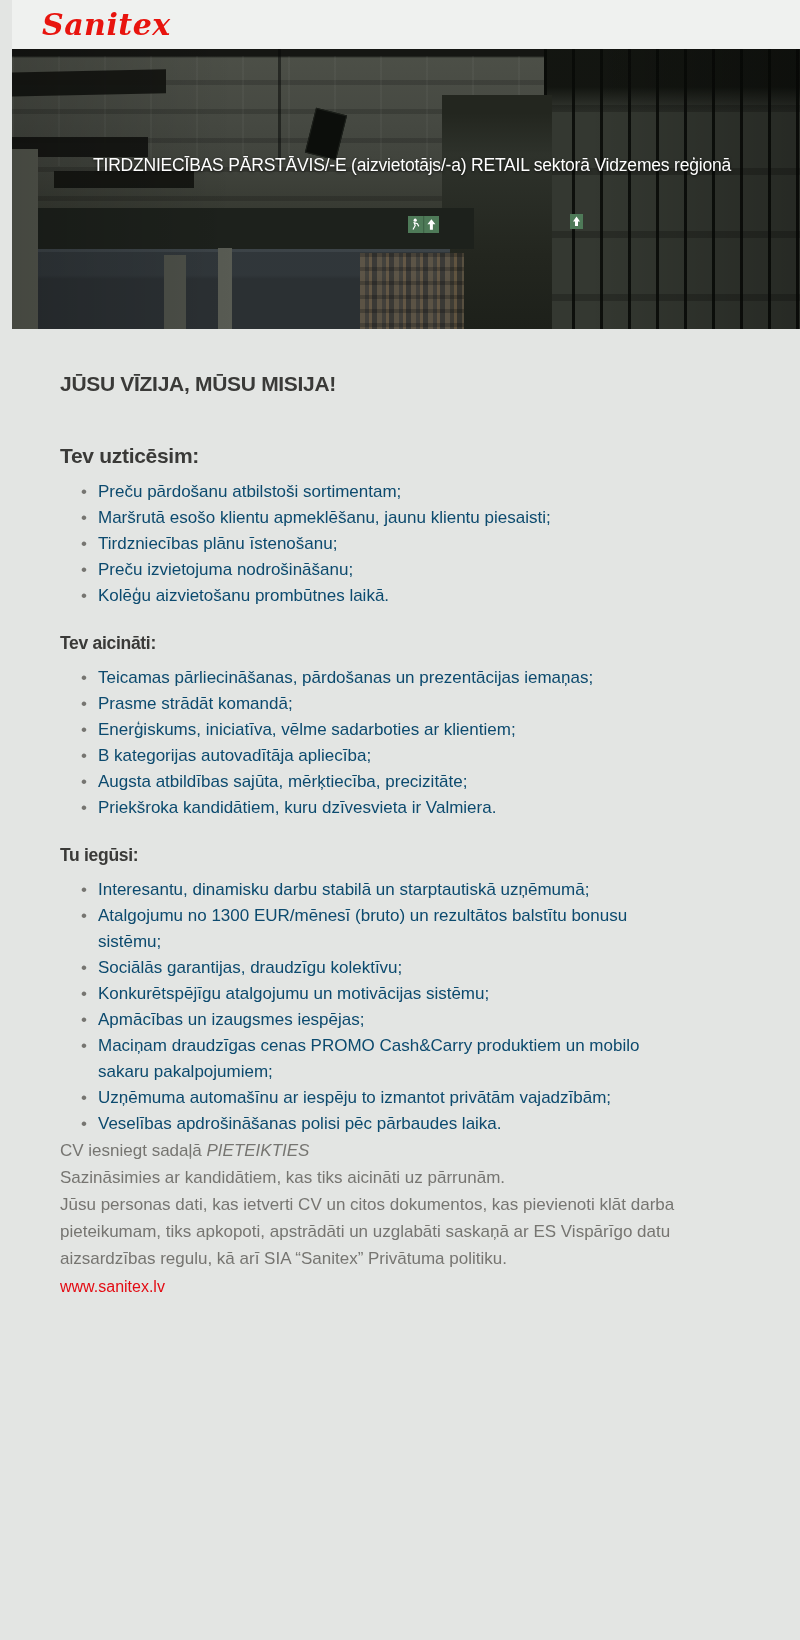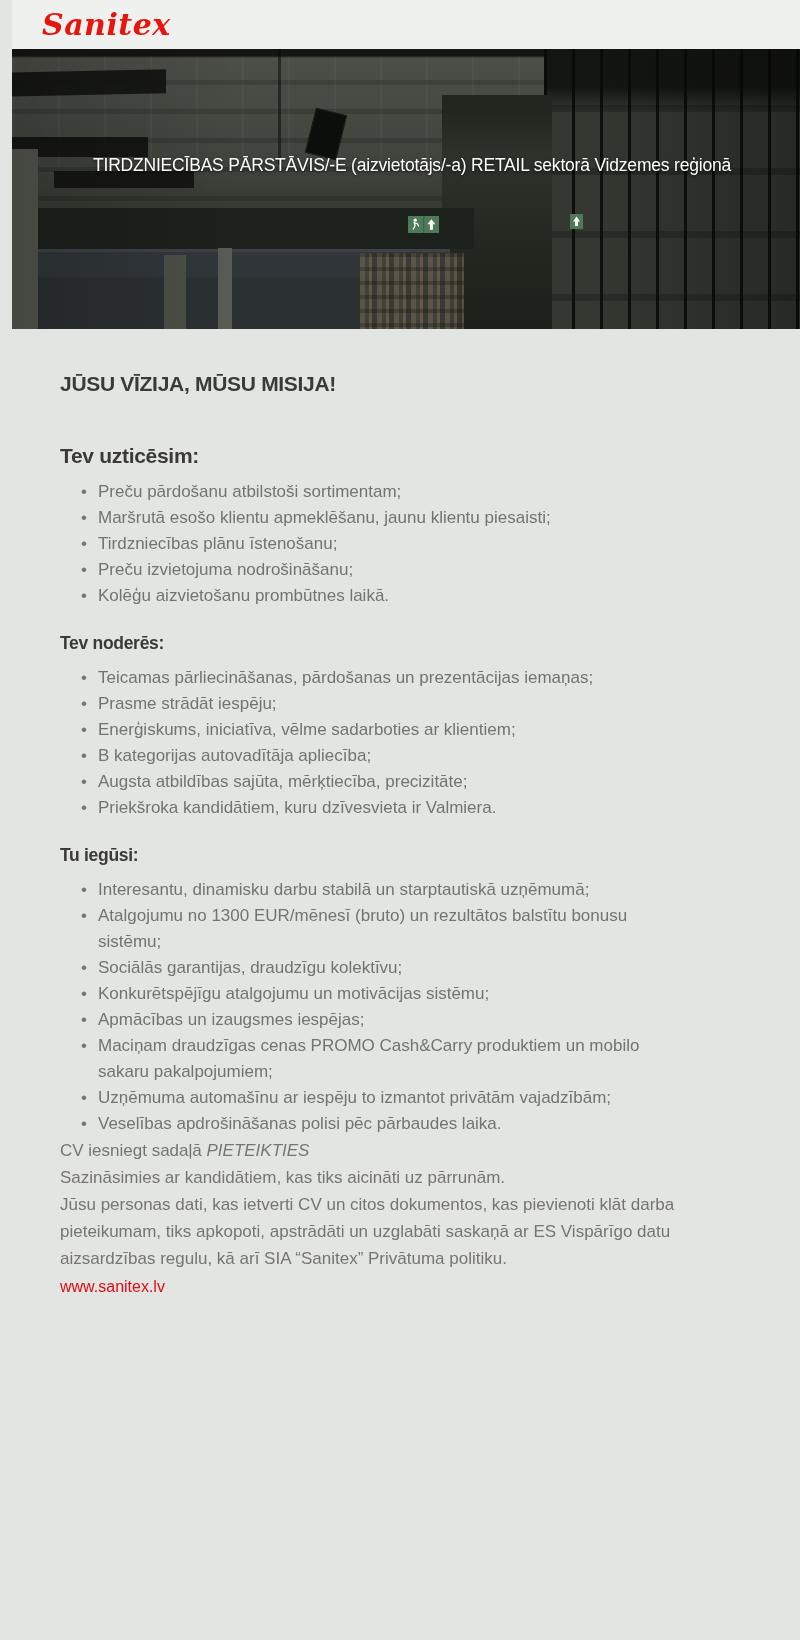--- a/index.html
+++ b/index.html
@@ -103,21 +103,21 @@
   .hline{color:#3a3a38;font-weight:700;letter-spacing:-0.3px;margin:0;}
   .intro1{margin-top:42px;font-size:21px;line-height:26px;}
   .intro2{margin-top:30px;font-size:21px;line-height:30px;max-width:640px;}
   .sec-large{margin-top:46px;font-size:21px;line-height:26px;}
   .sec-small{margin-top:22px;font-size:17.5px;line-height:24px;}
   ul.blist{
     list-style:none;margin:10px 0 0;padding:0 0 0 38px;
   }
   ul.blist li{
     position:relative;
-    font-size:17px;line-height:26px;color:#737373;
+    font-size:17px;line-height:26px;color:#0c4a6e;
     max-width:590px;margin:0;
   }
   ul.blist li::before{
     content:"\2022";
     position:absolute;left:-17px;top:0;
     color:#767571;font-size:17px;
   }
   p.body{font-size:17px;line-height:27px;color:#767571;margin:0;}
   .cvline{margin-top:46px;}
   .cvline em{}
@@ -183,24 +183,24 @@
 
     <h3 class="hline sec-large">Tev uzticēsim:</h3>
     <ul class="blist">
       <li>Preču pārdošanu atbilstoši sortimentam;</li>
       <li>Maršrutā esošo klientu apmeklēšanu, jaunu klientu piesaisti;</li>
       <li>Tirdzniecības plānu īstenošanu;</li>
       <li>Preču izvietojuma nodrošināšanu;</li>
       <li>Kolēģu aizvietošanu prombūtnes laikā.</li>
     </ul>
 
-    <h3 class="hline sec-small">Tev noderēs:</h3>
+    <h3 class="hline sec-small">Tev aicināti:</h3>
     <ul class="blist">
       <li>Teicamas pārliecināšanas, pārdošanas un prezentācijas iemaņas;</li>
-      <li>Prasme strādāt iespēju;</li>
+      <li>Prasme strādāt komandā;</li>
       <li>Enerģiskums, iniciatīva, vēlme sadarboties ar klientiem;</li>
       <li>B kategorijas autovadītāja apliecība;</li>
       <li>Augsta atbildības sajūta, mērķtiecība, precizitāte;</li>
       <li>Priekšroka kandidātiem, kuru dzīvesvieta ir Valmiera.</li>
     </ul>
 
     <h3 class="hline sec-small">Tu iegūsi:</h3>
     <ul class="blist">
       <li>Interesantu, dinamisku darbu stabilā un starptautiskā uzņēmumā;</li>
       <li>Atalgojumu no 1300 EUR/mēnesī (bruto) un rezultātos balstītu bonusu sistēmu;</li>

